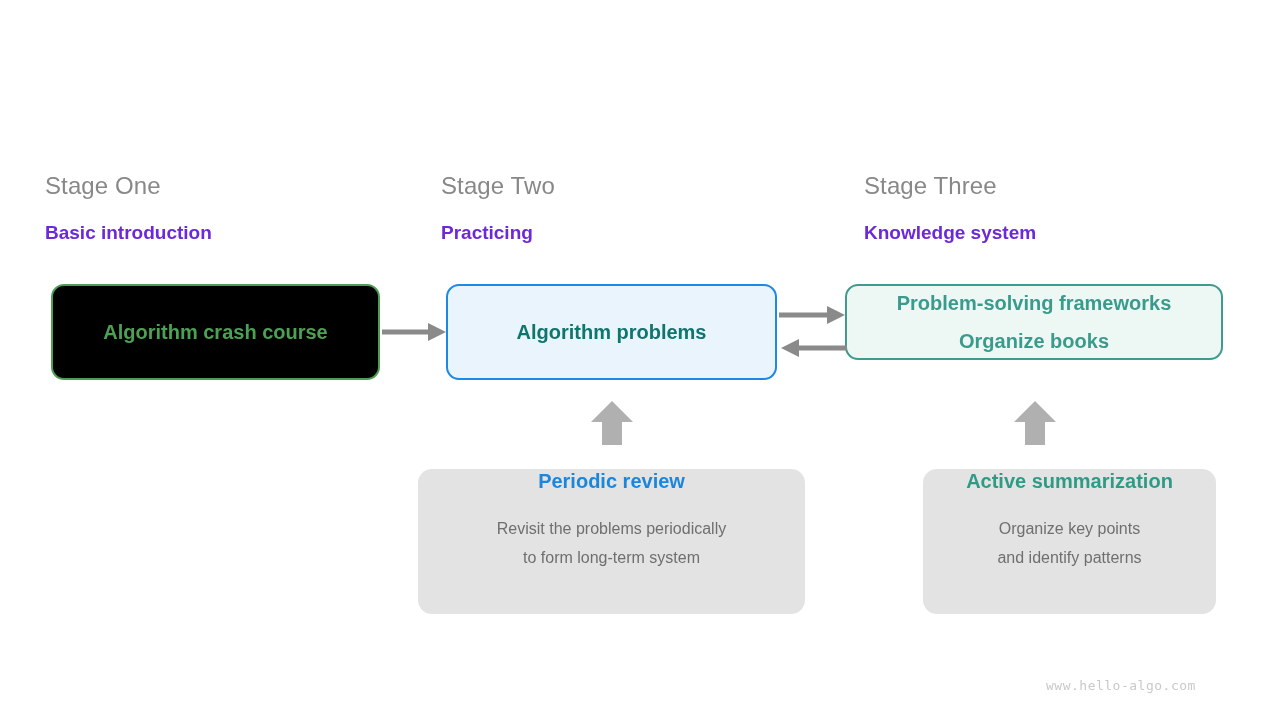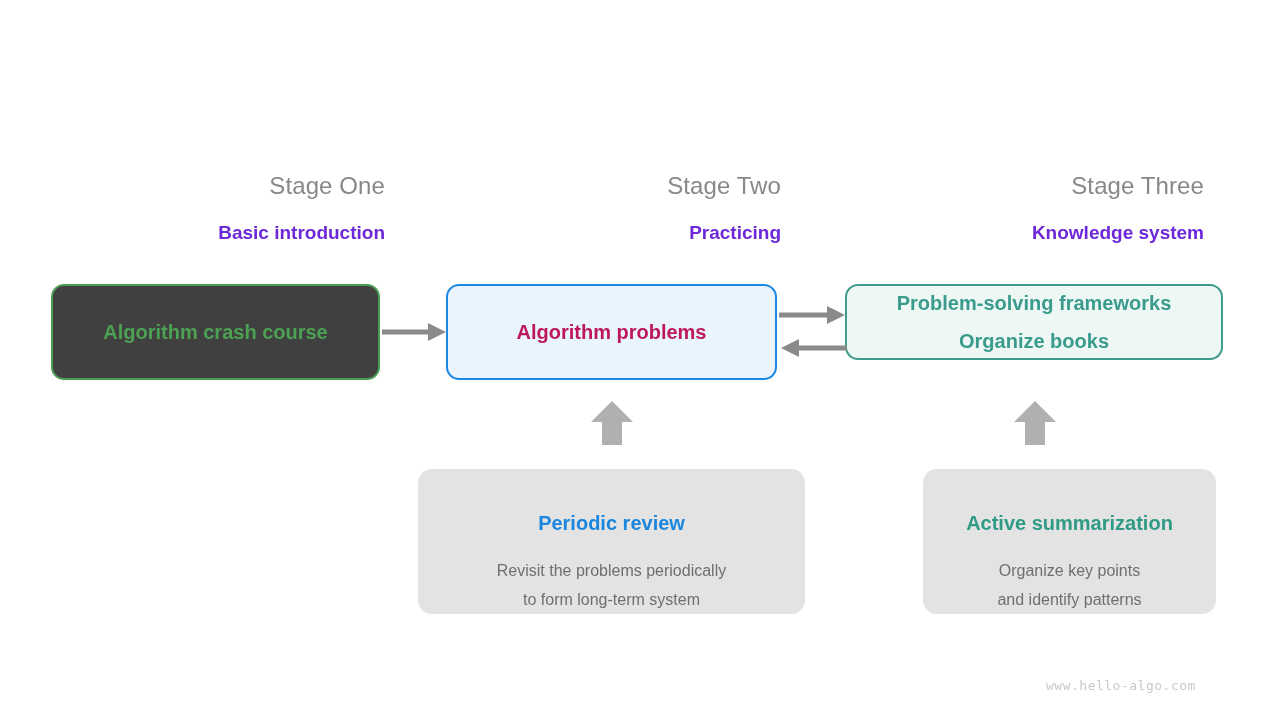--- a/index.html
+++ b/index.html
@@ -18,21 +18,21 @@
   .canvas {
     position: absolute;
     left: 0; top: 0;
     width: 1280px;
     height: 720px;
   }
 
   
   .stage-head {
     position: absolute;
-    text-align: right;
+    text-align: left;
     width: 340px;
   }
   .stage-title {
     font-size: 24px;
     font-weight: 400;
     color: #888888;
     line-height: 28px;
     letter-spacing: 0.1px;
   }
   .stage-sub {
@@ -57,47 +57,47 @@
     text-align: center;
   }
   .node-line {
     font-size: 20px;
     font-weight: bold;
     line-height: 38px;
     white-space: nowrap;
   }
 
   .node-green {
-    background: #404040;
+    background: #000000;
     border-color: #4d9e52;
   }
   .node-green .node-line { color: #4ca153; }
 
   .node-blue {
     background: #e9f4fd;
     border-color: #1e88e5;
   }
-  .node-blue .node-line { color: #be185d; text-align: center; }
+  .node-blue .node-line { color: #0f766e; text-align: center; }
 
   .node-teal {
     background: #edf7f4;
     border-color: #3f9b8d;
   }
   .node-teal .node-line { color: #3a9b8c; }
 
   
   .note {
     position: absolute;
     box-sizing: border-box;
     background: #e3e3e3;
     border-radius: 14px;
     display: flex;
     flex-direction: column;
     align-items: center;
-    justify-content: flex-end;
+    justify-content: flex-start;
     text-align: center;
     padding: 0 14px;
   }
   .note-title {
     font-size: 20px;
     font-weight: bold;
     line-height: 24px;
     margin-bottom: 21px;
     white-space: nowrap;
   }

